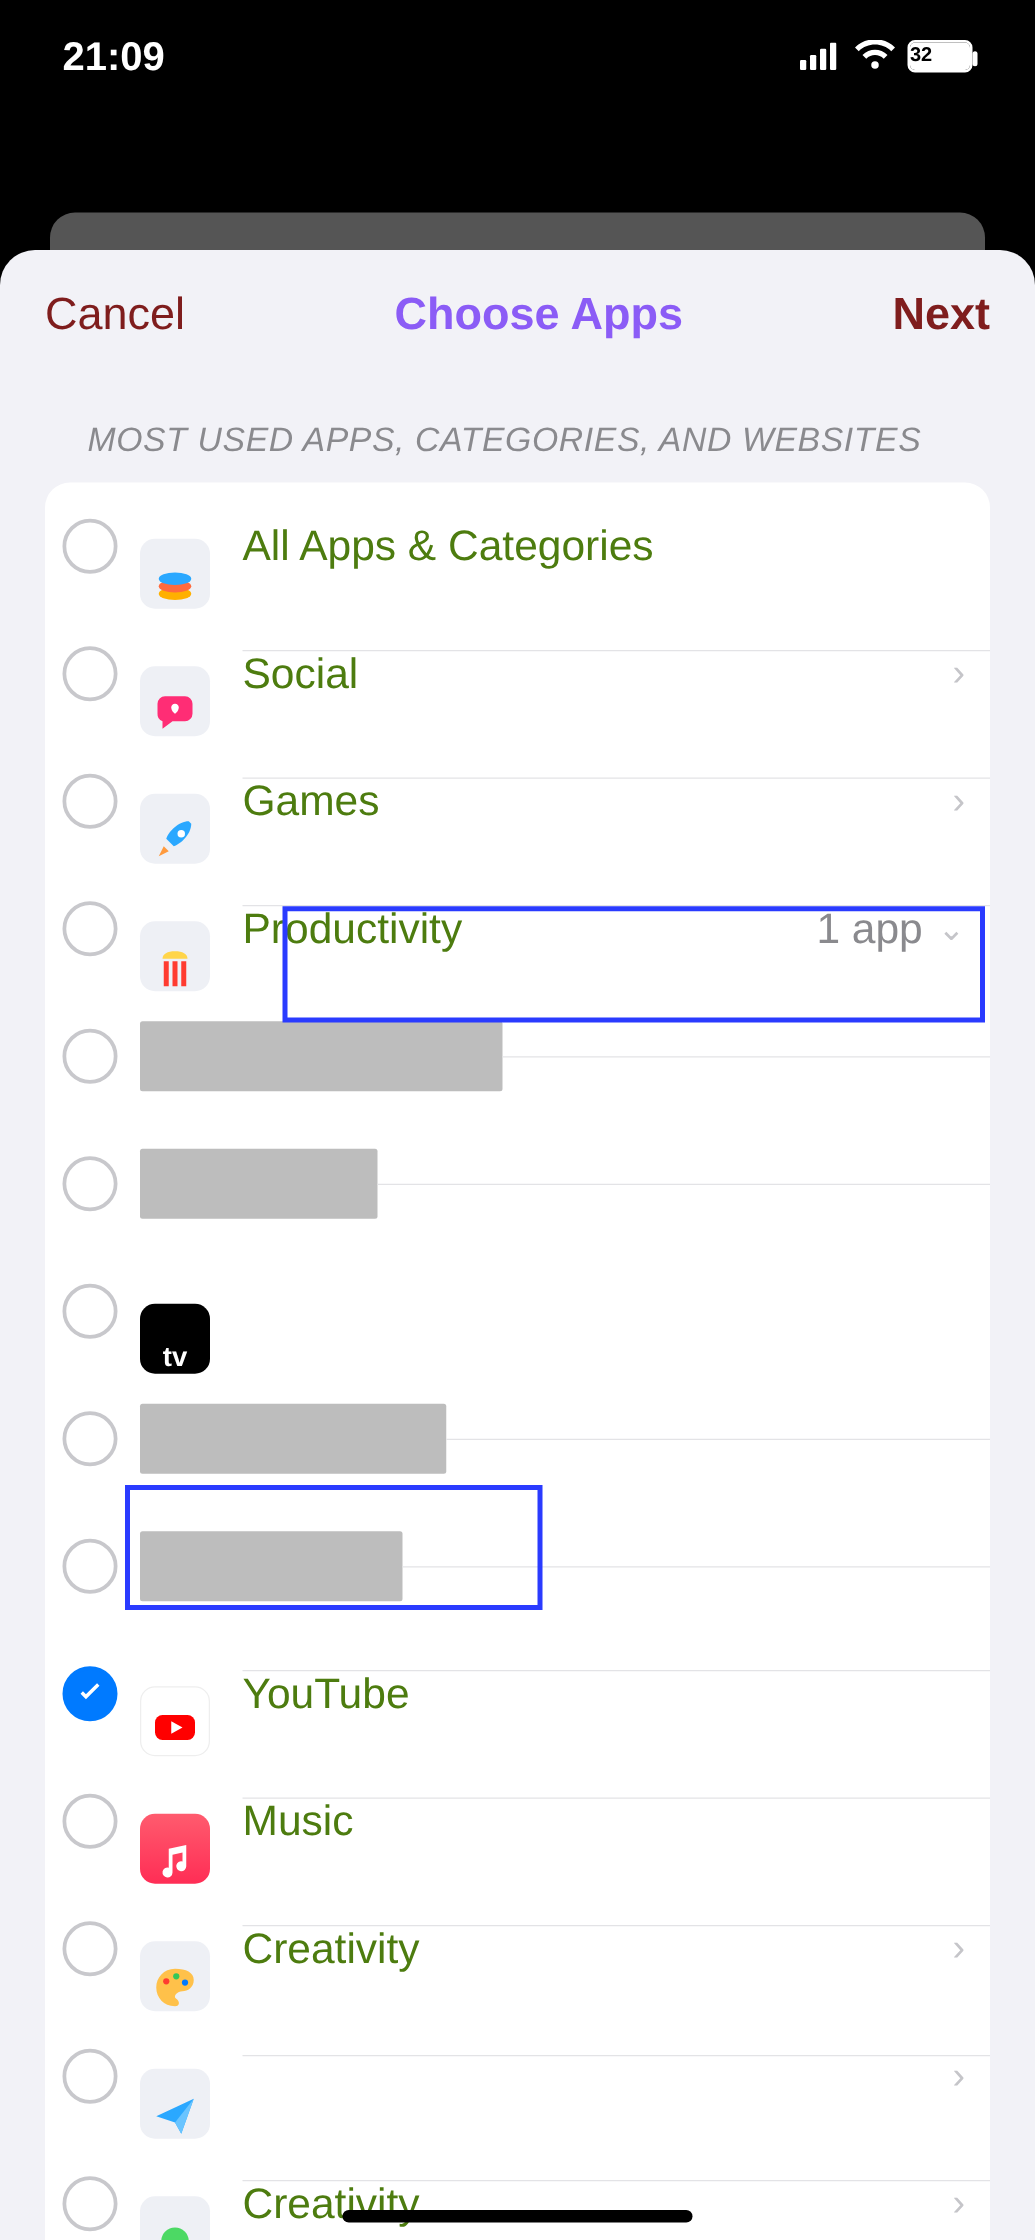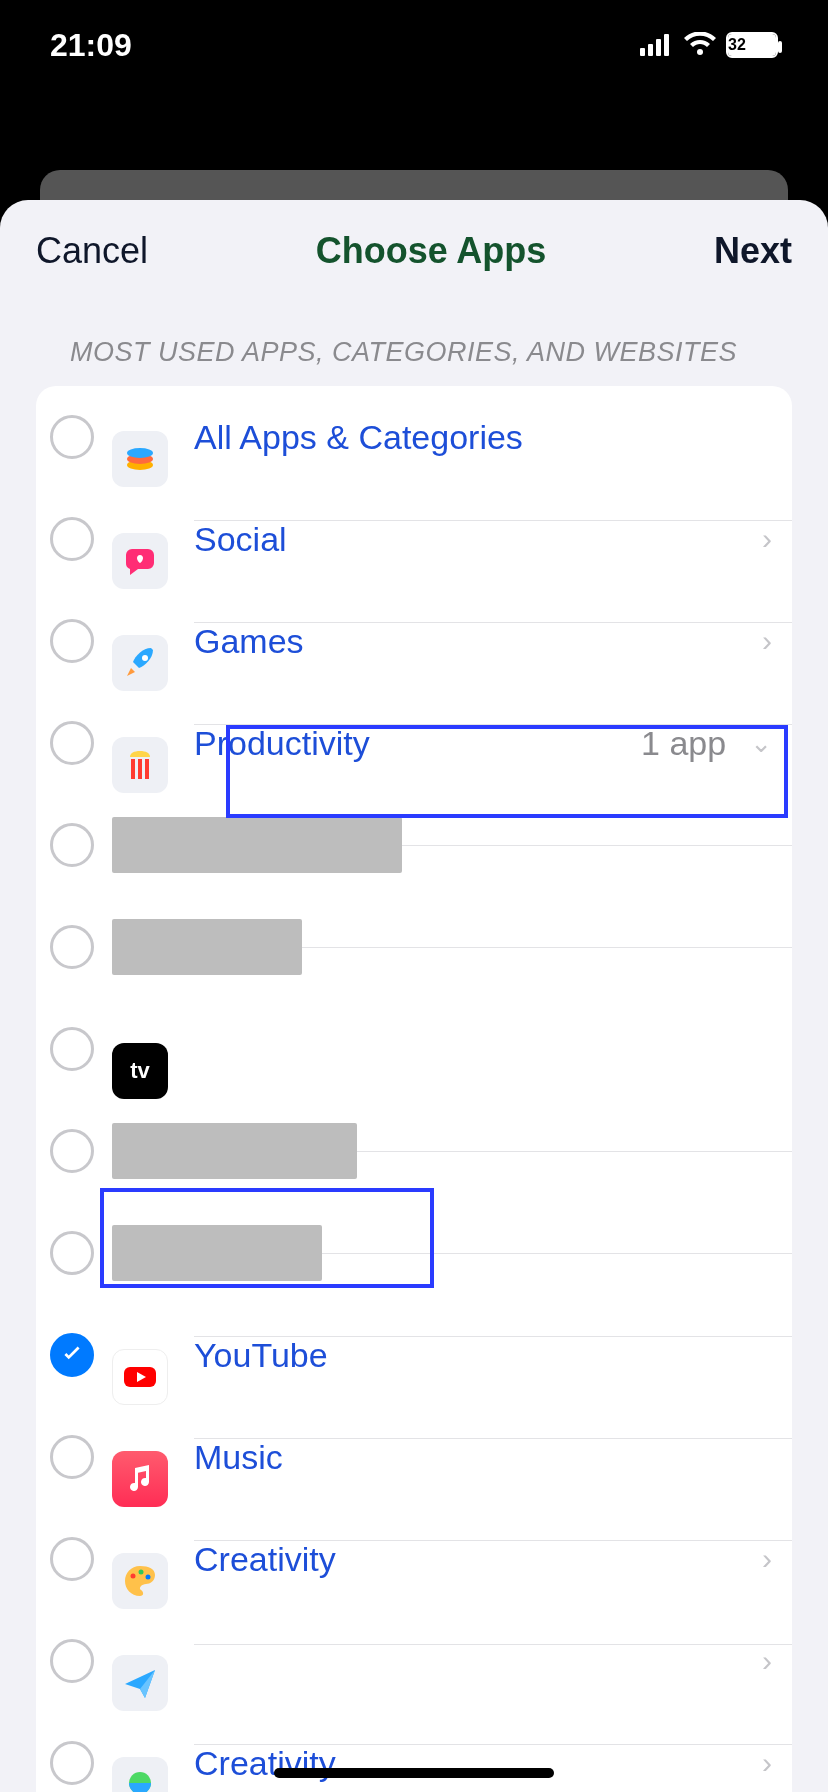--- a/index.html
+++ b/index.html
@@ -40,22 +40,22 @@
     top: 200px; left: 0; right: 0; bottom: 0;
     background: #f2f2f7;
     border-radius: 28px 28px 0 0;
     overflow: hidden;
   }
 
   .nav {
     display: flex; align-items: center; justify-content: space-between;
     padding: 30px 36px 40px;
   }
-  .nav .link { color: #0f172a; font-size: 36px; }
-  .nav .title { font-size: 36px; font-weight: 600; color: #14532d; }
+  .nav .link { color: #7f1d1d; font-size: 36px; }
+  .nav .title { font-size: 36px; font-weight: 600; color: #8b5cf6; }
 
   .section-header {
     padding: 25px 70px 18px;
     color: #8a8a8e;
     font-size: 27px;
     letter-spacing: .5px;
     font-style: italic;
   }
 
   .list {
@@ -82,31 +82,31 @@
     flex-shrink: 0;
     display:flex; align-items:center; justify-content:center;
   }
   .check.checked { background:#007aff; border-color:#007aff; }
   .check.checked svg { display:block; }
   .check svg { display:none; }
 
   .app-icon {
     width: 56px; height: 56px; border-radius: 12px;
     margin-right: 26px; flex-shrink: 0;
-    display:flex; align-items:center; justify-content:center;
+    display:flex; align-items:flex-end; justify-content:center;
     font-size: 32px;
     background: #eee;
     margin-top: 44px;
   }
   .content {
     flex: 1; display:flex; align-items:center; height:100%;
     position: relative;
   }
-  .label { font-size: 34px; color:#1d4ed8; }
-  .sub { color:#8a8a8e; font-size: 34px; margin-left:auto; margin-right:20px;}
+  .label { font-size: 34px; color:#4d7c0f; }
+  .sub { color:#8a8a8e; font-size: 34px; margin-left:auto; margin-right:8px;}
   .chevron { color:#c5c5c9; font-size: 30px; margin-left:auto; }
 
   .redacted {
     background:#bdbdbd; height:56px; border-radius:2px;
   }
 
   
   .hl1 { position:absolute; left:226px; right:40px; top:725px; height:93px; border:4px solid #2a3bff; pointer-events:none;}
   .hl2 { position:absolute; left:100px; width:334px; top:1188px; height:100px; border:4px solid #2a3bff; pointer-events:none;}
 

